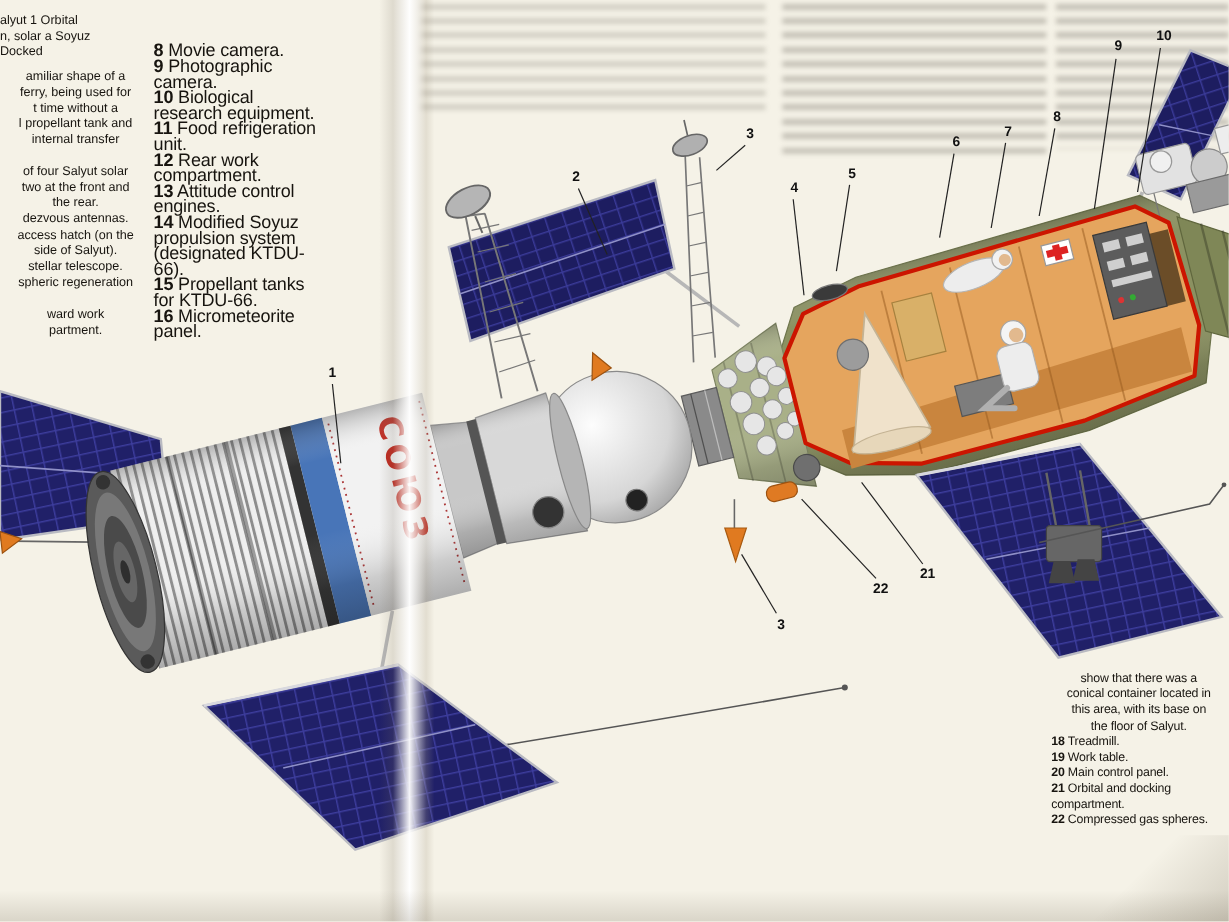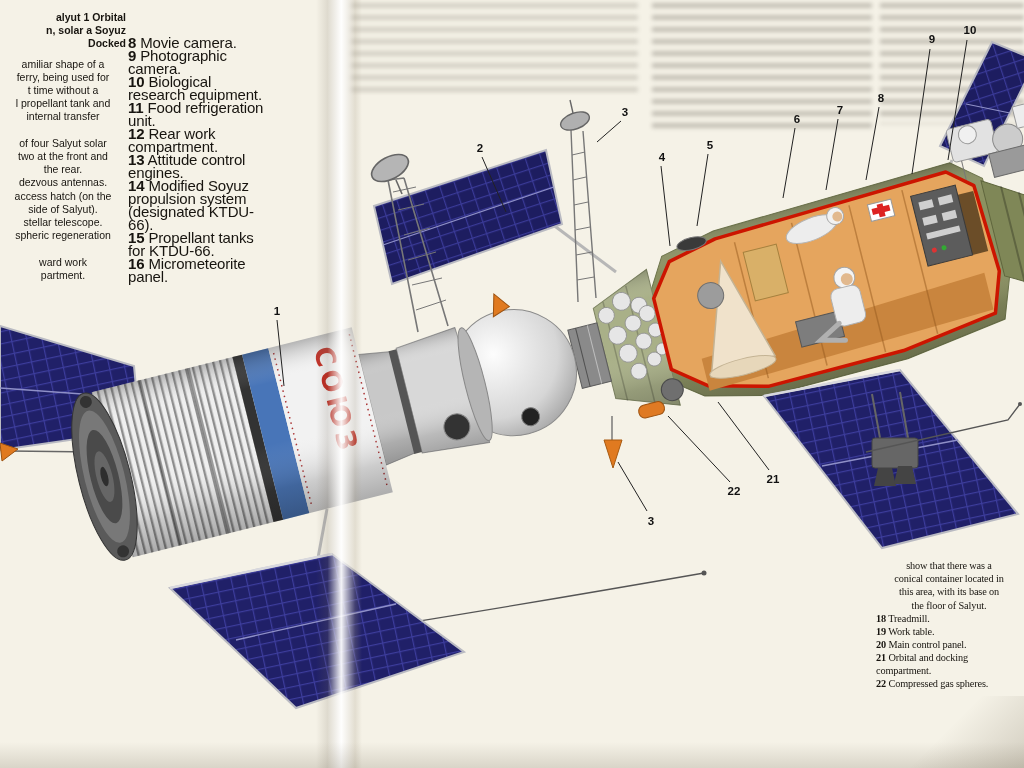--- a/index.html
+++ b/index.html
@@ -4,25 +4,25 @@
 <style>
   html,body{margin:0;padding:0;}
   body{
     width:1024px;height:768px;position:relative;overflow:hidden;
     background:#f5f2e7;
     font-family:"Liberation Sans","DejaVu Sans",sans-serif;
     color:#17140f;
   }
   .col{position:absolute;}
   .col1{left:0;top:11px;width:126px;font-size:10.5px;line-height:13.2px;}
-  .col1 .hl{font-weight:bold;white-space:nowrap;text-align:right;}
+  .col1 .hl{font-weight:normal;white-space:nowrap;}
   .col1 .head{margin-bottom:7px;}
   .tl{min-height:13.2px;white-space:nowrap;text-align:center;}
   .col2{left:128px;top:36px;width:141px;font-size:15px;line-height:13px;letter-spacing:-0.15px;}
-  .col3{left:876px;top:559px;width:146px;font-size:10.3px;line-height:13px;letter-spacing:-0.15px;font-family:Liberation Serif, serif;}
+  .col3{left:876px;top:559px;width:146px;font-size:10.3px;line-height:13px;letter-spacing:-0.15px;}
   .li b{font-weight:bold;}
   .callout{
     position:absolute;font-weight:bold;font-size:11.5px;color:#111;
     transform:translate(-50%,-50%);
   }
   .blur{
     position:absolute;filter:blur(2px);opacity:.5;
     background:repeating-linear-gradient(180deg,rgba(0,0,0,0) 0 3px,rgba(95,90,80,.65) 3px 8px,rgba(0,0,0,0) 8px 12px);
   }
   .b1{left:350px;top:0;width:288px;height:92px;opacity:.35;}

